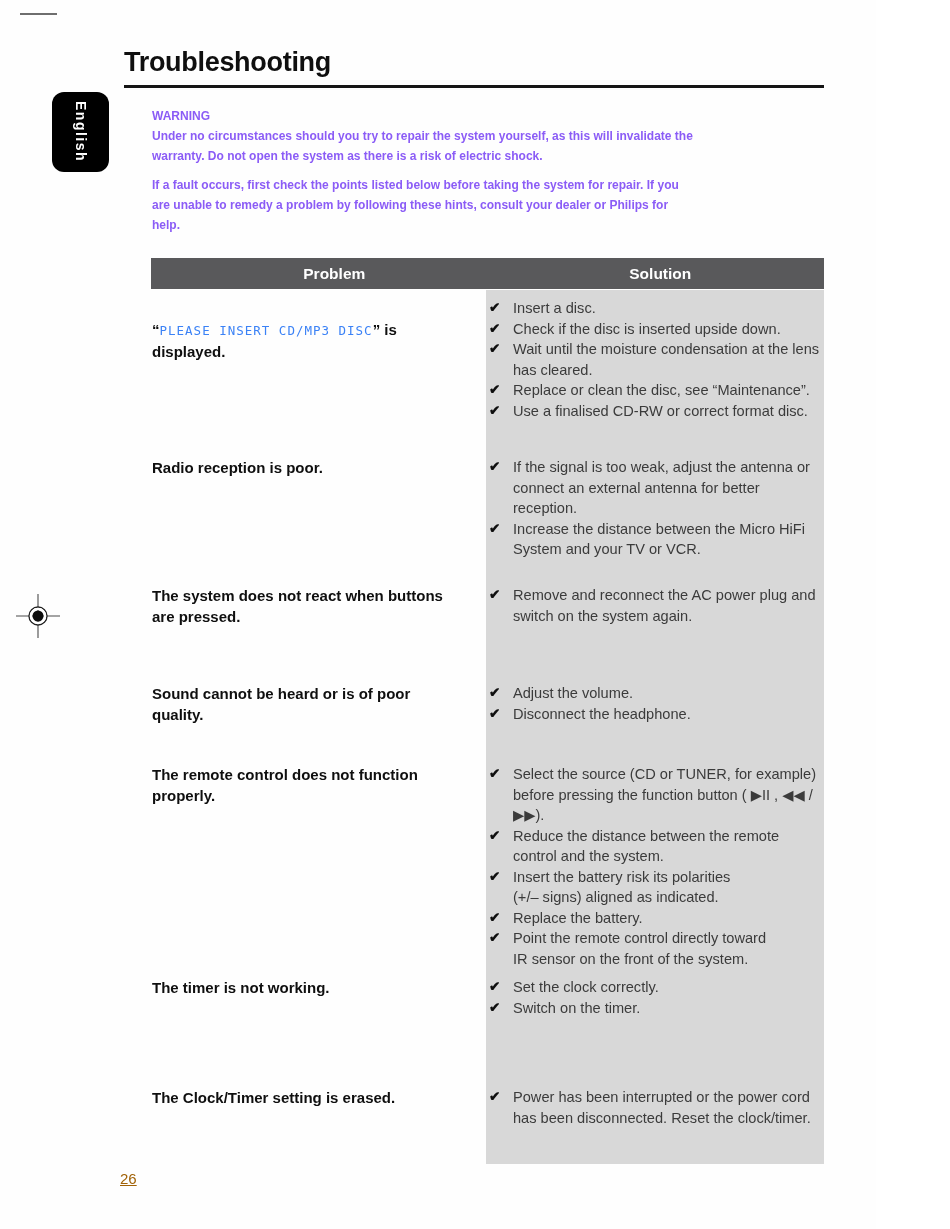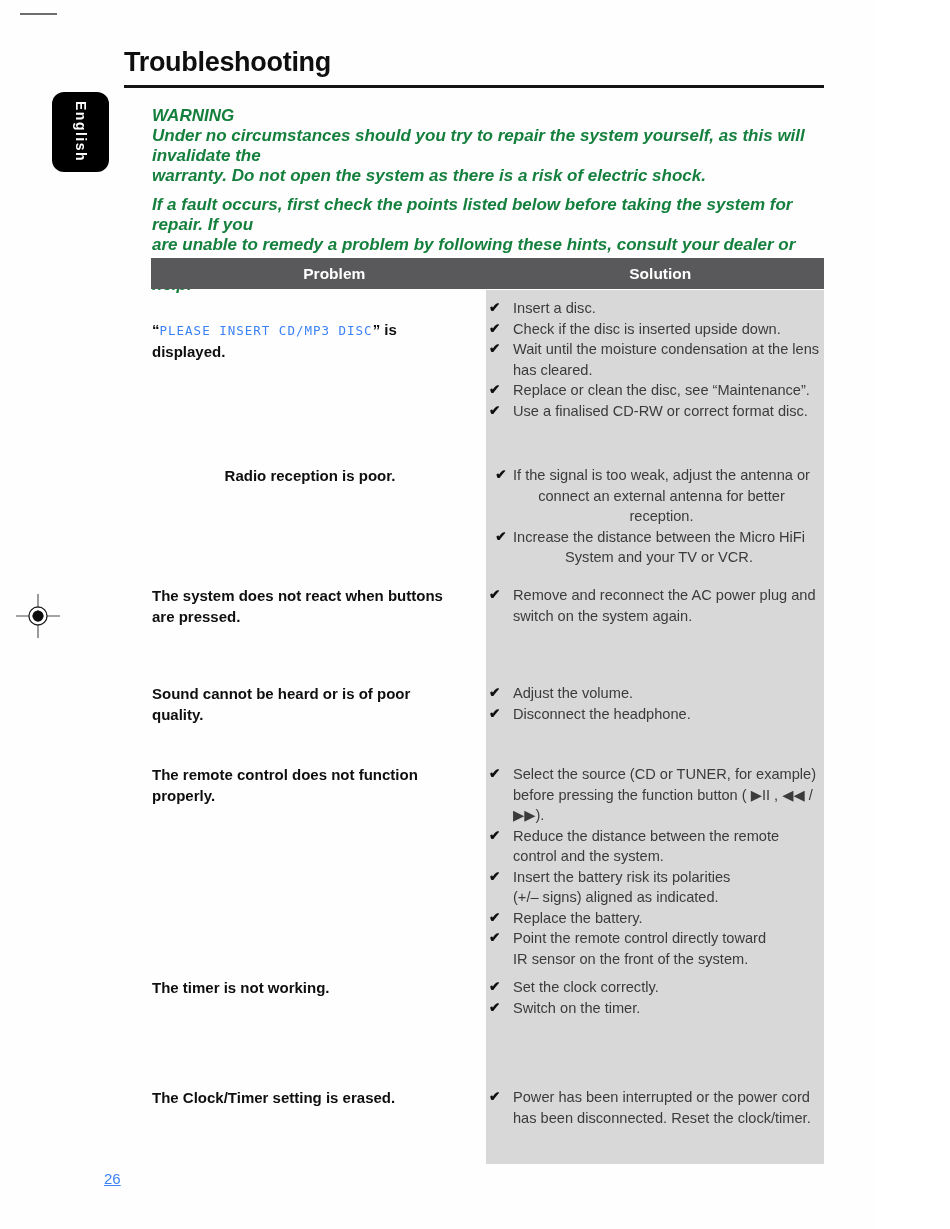--- a/index.html
+++ b/index.html
@@ -26,52 +26,52 @@
   .lang-tab {
     position:absolute; left:52px; top:92px; width:57px; height:80px;
     background:#000; border-radius:12px; display:flex; align-items:center; justify-content:center;
   }
   .lang-text {
     writing-mode:vertical-rl; color:#fff; font-weight:bold; font-size:14px; letter-spacing:1.5px;
   }
   
   .warning {
     position:absolute; left:152px; top:106px; width:678px;
-    font-style:italic; font-weight:bold; font-size:17px; line-height:20px; color:#15803d;
+    font-weight:bold; font-size:12px; line-height:20px; color:#8b5cf6;
   }
   .warn-body, .warn-note { white-space:pre-line; }
   .warn-note { margin-top:9px; }
   
   .ts-table { position:absolute; left:151px; top:258px; width:673px; }
   .thead {
     display:flex; height:31px; background:#59595b;
     color:#fff; font-weight:bold; font-size:15.5px;
   }
   .th { display:flex; align-items:center; justify-content:center; }
   .th-problem  { width:335px;padding-left:21px; }
   .th-solution { width:338px; }
   .tbody { position:relative; height:876px; }
   .solution-col-bg { position:absolute; left:335px; top:1px; width:338px; height:874px; background:#d8d8d8; }
   .t-row { position:absolute; left:0; width:673px; display:flex; }
-  .row-1 { top:9px; }  .row-2 { top:176px;text-align:center; } .row-3 { top:296px; }
+  .row-1 { top:9px; }  .row-2 { top:168px; } .row-3 { top:296px; }
   .row-4 { top:394px; } .row-5 { top:475px; } .row-6 { top:688px; } .row-7 { top:798px; }
   .problem {
     width:335px; box-sizing:border-box; padding:0 18px 0 1px;
     font-weight:bold; font-size:15px; line-height:21px; color:#0f0f0f; white-space:pre-line;
   }
   .p-line2 { display:block; }
   .lcd {
     font-family:"DejaVu Sans Mono", monospace; font-weight:normal;
     font-size:12.5px; letter-spacing:1px; color:#3b82f6;
   }
   .solutions { width:338px; box-sizing:border-box; padding-left:3px; }
   .sol-item { display:flex; }
   .check { flex:none; width:24px; font-size:13.5px; line-height:20.5px; color:#0f0f0f; font-weight:bold; }
   .sol-text { font-size:14.6px; line-height:20.5px; color:#3b3b3b; white-space:pre-line; }
-  .page-num { position:absolute; left:104px; top:1170px; font-size:15px; color:#3b82f6;text-decoration:underline; }
+  .page-num { position:absolute; left:120px; top:1170px; font-size:15px; color:#a16207;text-decoration:underline; }
 </style>
 </head>
 <body>
 
 <div class="page">
 
   <div class="crop crop-tl"></div>
   <div class="crop crop-tr"></div>
   <div class="crop crop-br"></div>
 

